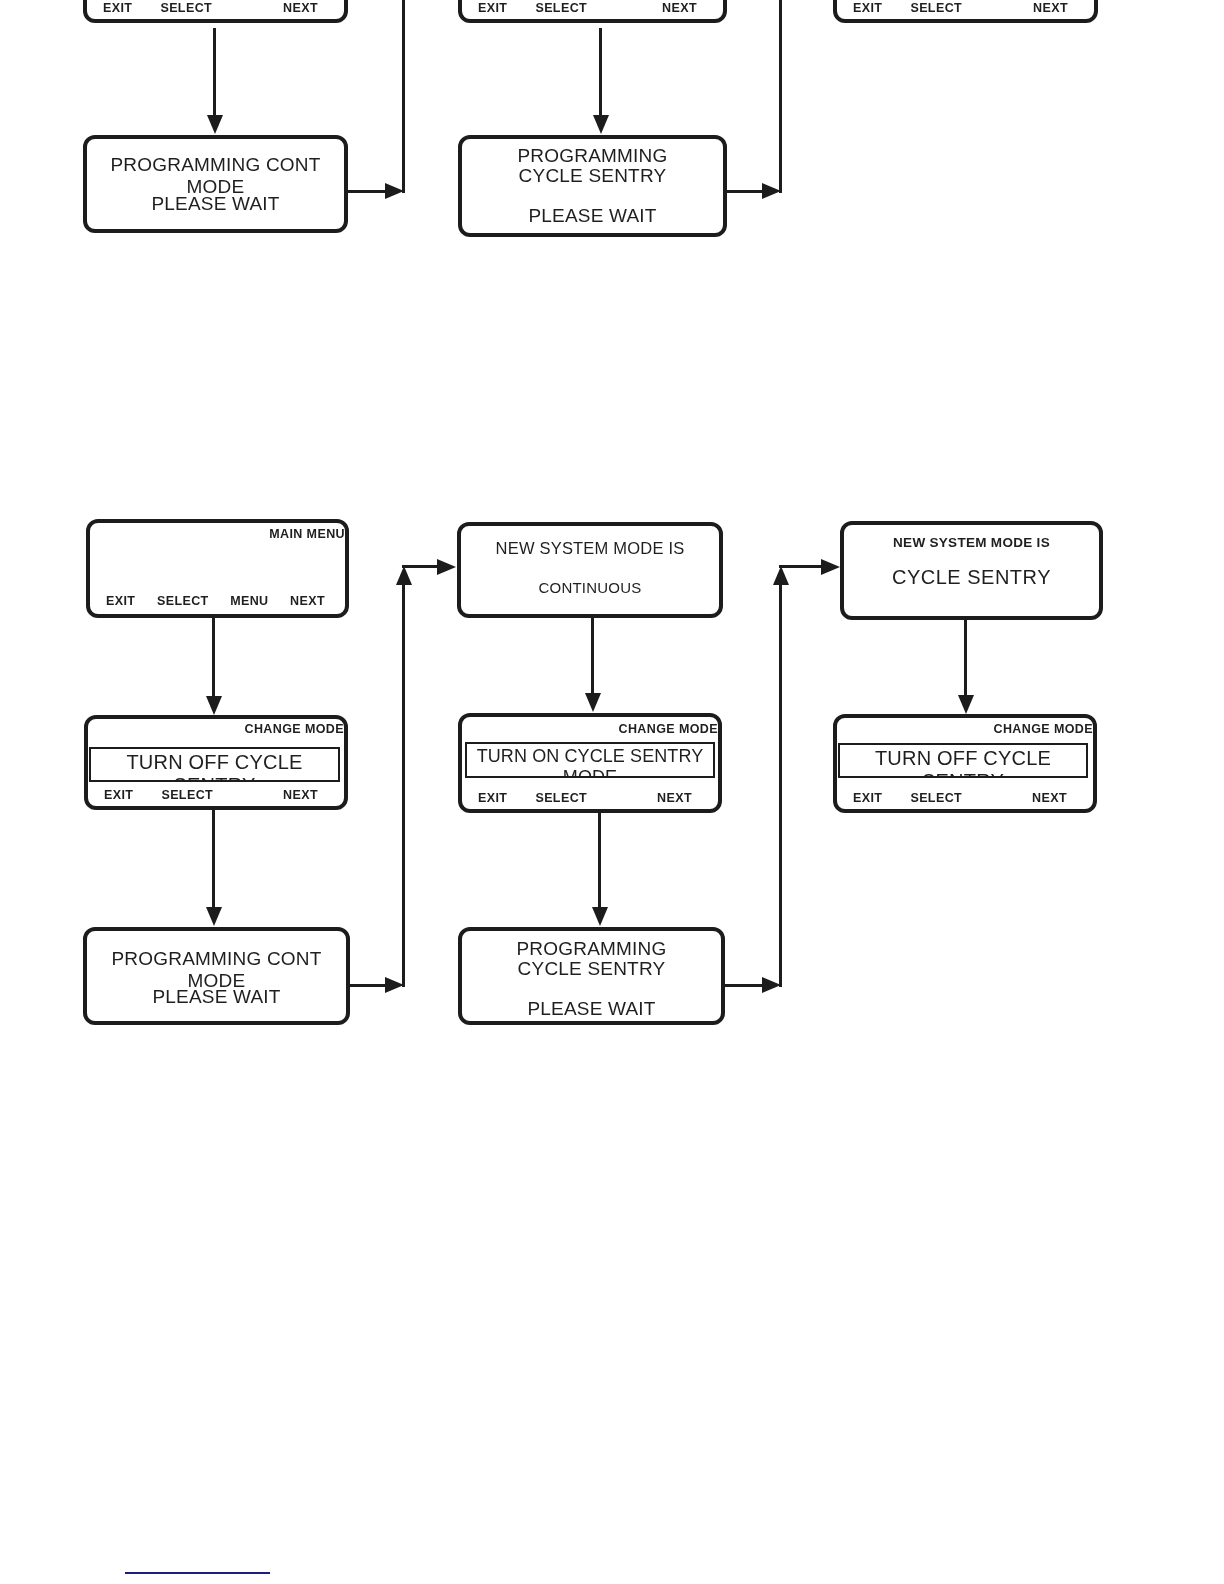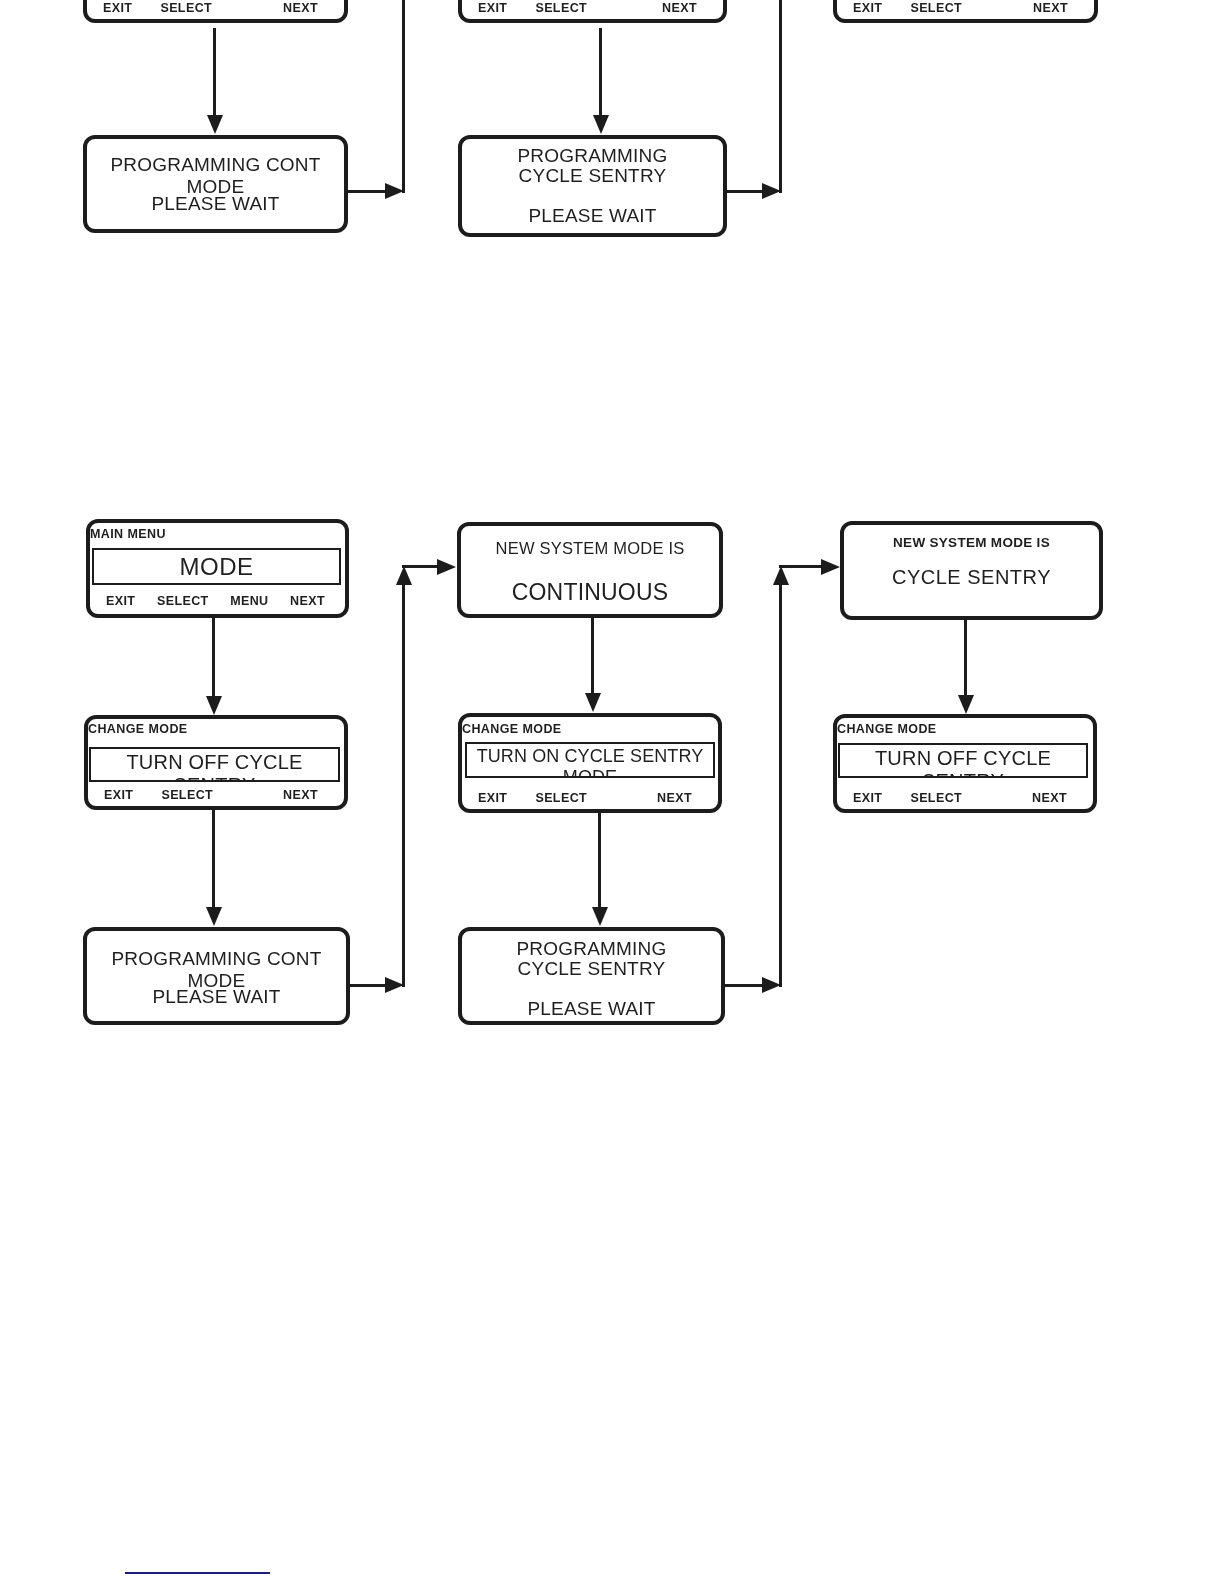--- a/index.html
+++ b/index.html
@@ -6,42 +6,42 @@
   .page{
     position:relative;width:1224px;height:1584px;background:#ffffff;
     overflow:hidden;font-family:"Liberation Sans", sans-serif;color:#1f1f1f;
   }
   
   .screen{
     position:absolute;box-sizing:border-box;background:#ffffff;
     border:4px solid #1c1c1c;border-radius:12px;
   }
   .s-title{
-    position:absolute;top:4px;left:0;right:0;text-align:left;
+    position:absolute;top:4px;left:0;right:0;text-align:right;
     font-size:12.5px;font-weight:bold;letter-spacing:.4px;
   }
   .s-inner{
     position:absolute;box-sizing:border-box;border:2px solid #1c1c1c;
     text-align:center;padding-top:2px;overflow:hidden;
   }
   .s-display-big{font-size:24px;letter-spacing:.5px;}
   .s-display{font-size:20px;letter-spacing:.2px;}
   .s-display-sm{font-size:18px;letter-spacing:.1px;}
   .s-inner.center-v{display:flex;align-items:center;justify-content:center;padding-top:0;}
   .btnrow{
     position:absolute;left:16px;right:26px;bottom:4px;display:flex;
     align-items:baseline;font-size:12.5px;font-weight:bold;letter-spacing:.4px;
   }
   .btnrow .gap{margin-left:28px;}
   .btnrow .push{margin-left:auto;}
   .btnrow.spread{justify-content:space-between;left:16px;right:20px;}
   .msgline{position:absolute;left:0;right:0;text-align:center;letter-spacing:.2px;}
   .f19{font-size:19px;}
   .f17{font-size:16.5px;}
-  .f175{font-size:23px;}
+  .f175{font-size:15px;}
   .f14{font-size:13.5px;font-weight:bold;letter-spacing:.3px;}
   .f20{font-size:20px;letter-spacing:.5px;}
   
   .vl{position:absolute;width:3px;background:#1c1c1c;}
   .hl{position:absolute;height:3px;background:#1c1c1c;}
   .ah{position:absolute;width:0;height:0;}
   .ah.down{border-left:8px solid transparent;border-right:8px solid transparent;border-top:19px solid #1c1c1c;}
   .ah.right{border-top:8px solid transparent;border-bottom:8px solid transparent;border-left:19px solid #1c1c1c;}
   .ah.up{border-left:8px solid transparent;border-right:8px solid transparent;border-bottom:19px solid #1c1c1c;}
   .blue-rule{position:absolute;height:2px;background:#1d1d80;}
@@ -95,23 +95,20 @@
   <div class="hl" style="left:348px;top:190px;width:38px;"></div>
   <div class="ah right" style="left:385px;top:183px;"></div>
   <div class="vl" style="left:402px;top:0px;height:193px;"></div>
 
   <div class="hl" style="left:727px;top:190px;width:36px;"></div>
   <div class="ah right" style="left:762px;top:183px;"></div>
   <div class="vl" style="left:779px;top:0px;height:193px;"></div>
 
   <div class="screen" style="left:86px;top:519px;width:263px;height:99px;">
     <div class="s-title">MAIN MENU</div>
-    <div class="s-inner center-v" style="left:2px;right:4px;top:25px;height:37px;">
-      <span class="s-display-big">MODE</span>
-    </div>
     <div class="btnrow spread" style="bottom:6px;">
       <span>EXIT</span>
       <span>SELECT</span>
       <span>MENU</span>
       <span>NEXT</span>
     </div>
   </div>
 
   <div class="vl" style="left:212px;top:618px;height:79px;"></div>
   <div class="ah down" style="left:206px;top:696px;"></div>

